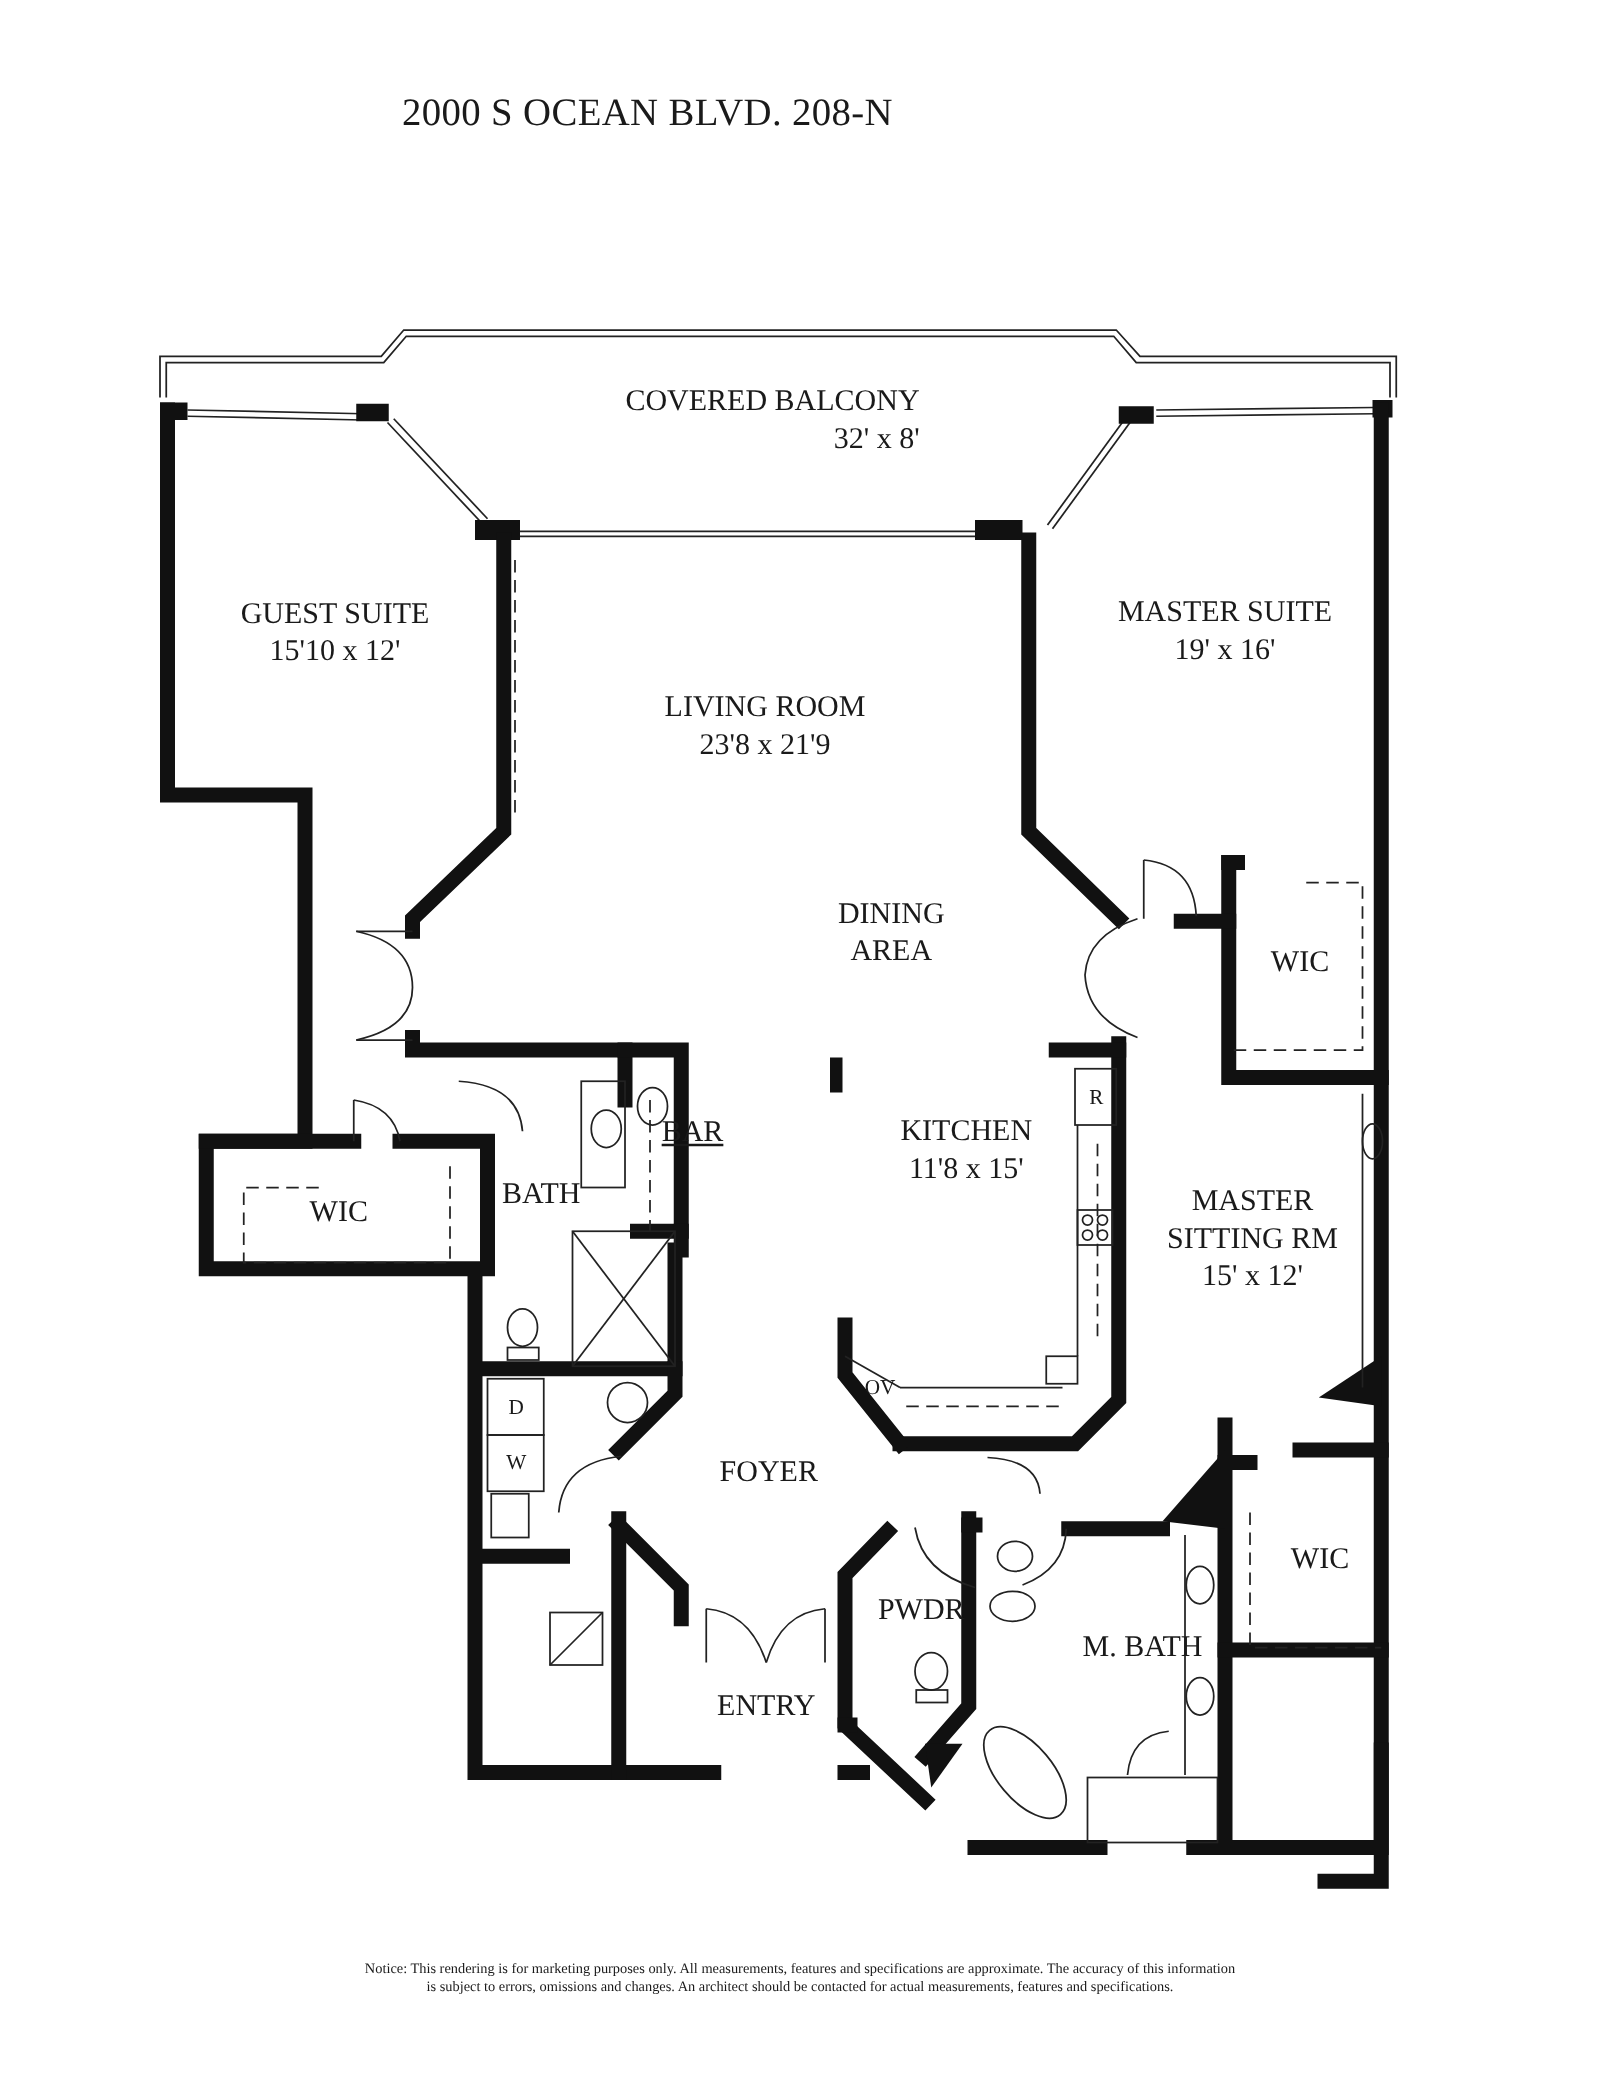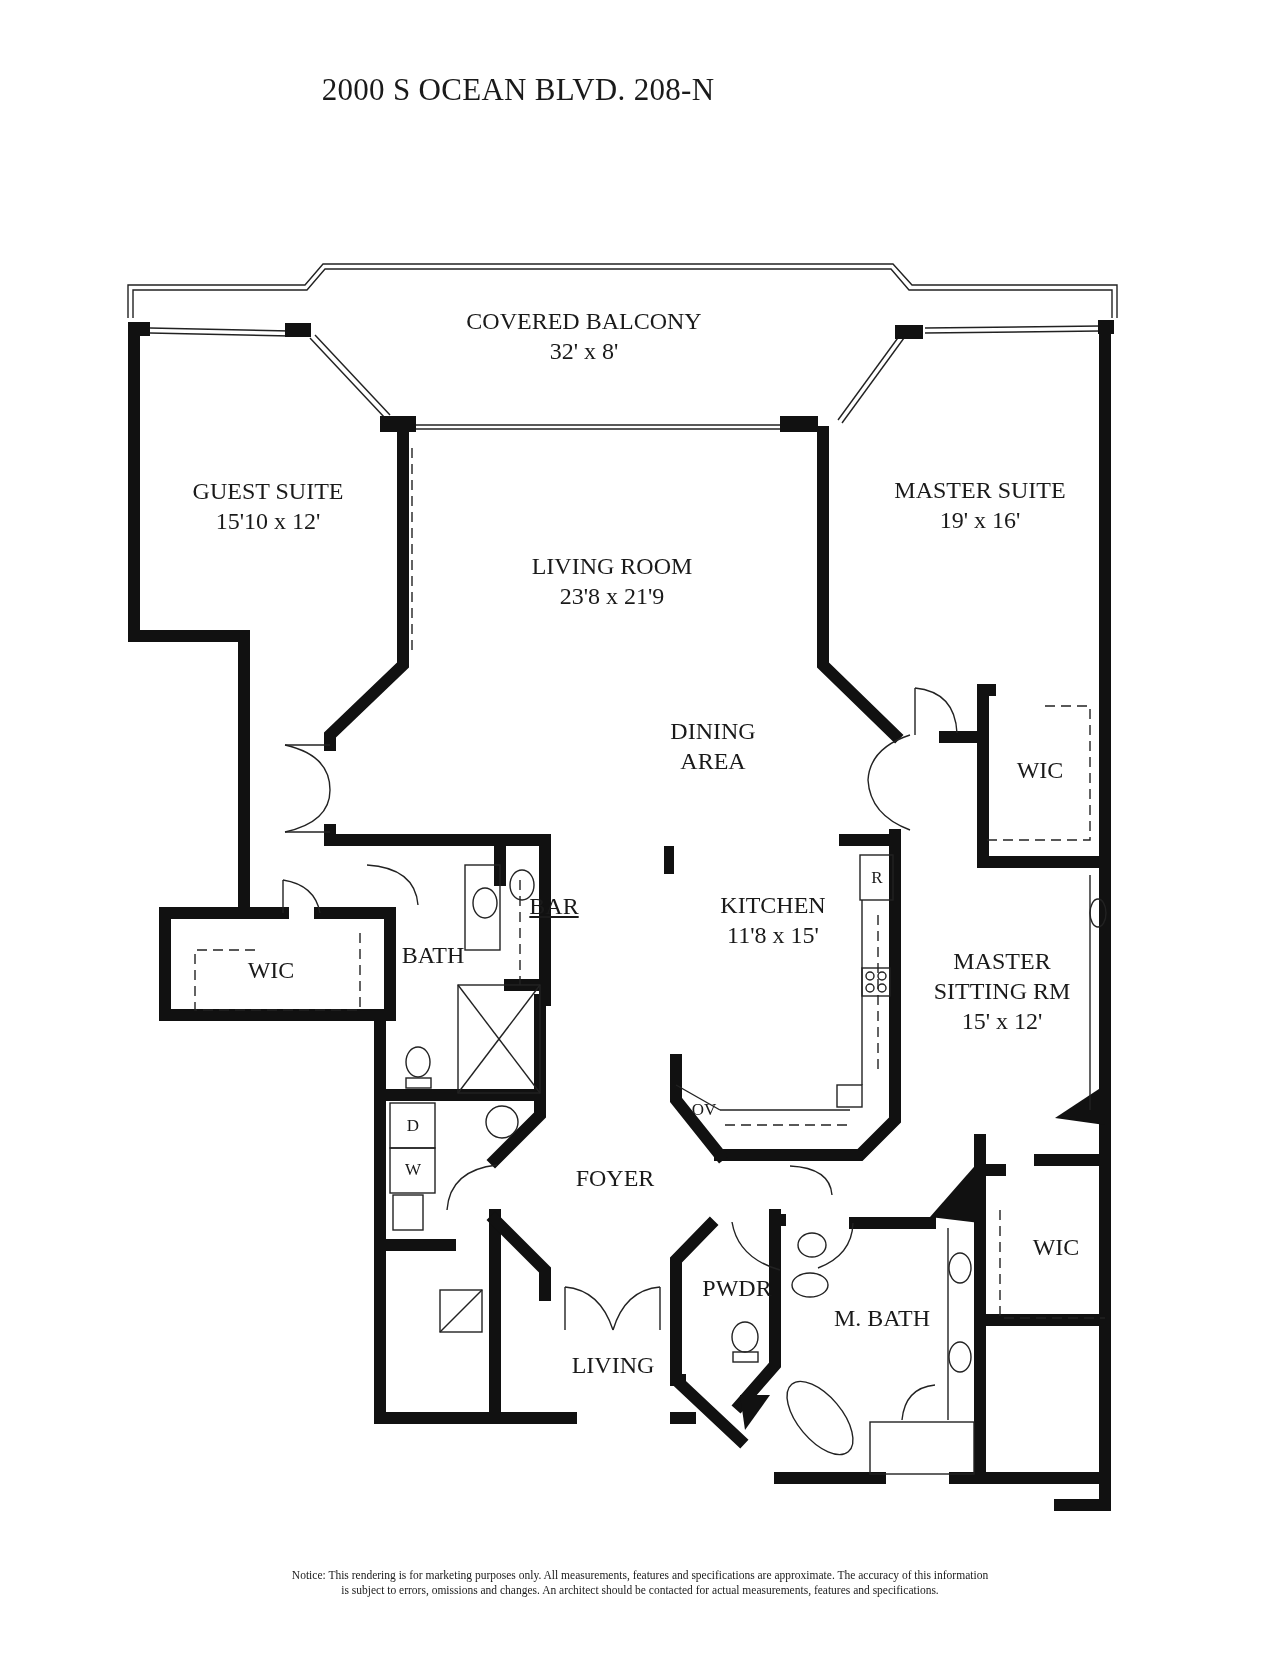--- a/index.html
+++ b/index.html
@@ -174,21 +174,21 @@
     <ellipse class="thin" cx="960" cy="1268" rx="11" ry="15"></ellipse>
     <ellipse class="thin" cx="960" cy="1357" rx="11" ry="15"></ellipse>
     <ellipse class="thin" cx="820" cy="1418" rx="44" ry="22" transform="rotate(50 820 1418)"></ellipse>
     <rect class="thin" x="870" y="1422" width="104" height="52"></rect>
 
     <line class="thin" x1="1090" y1="875" x2="1090" y2="1110"></line>
     <ellipse class="thin" cx="1098" cy="913" rx="8" ry="14"></ellipse>
   </g>
 </svg>
 
-<div class="lbl" style="left:584px; top:306px;">
+<div class="lbl" style="left:618px; top:306px;text-align:right;">
   <div>COVERED BALCONY</div>
   <div>32' x 8'</div>
 </div>
 <div class="lbl" style="left:268px; top:476px;">
   <div>GUEST SUITE</div>
   <div>15'10 x 12'</div>
 </div>
 <div class="lbl" style="left:612px; top:551px;font-family:Liberation Serif, serif;">
   <div>LIVING ROOM</div>
   <div>23'8 x 21'9</div>
@@ -221,28 +221,28 @@
   <div>MASTER</div>
   <div>SITTING RM</div>
   <div>15' x 12'</div>
 </div>
 <div class="lbl" style="left:615px; top:1163px;">
   <div>FOYER</div>
 </div>
 <div class="lbl" style="left:737px; top:1273px;">
   <div>PWDR</div>
 </div>
-<div class="lbl" style="left:882px; top:1303px;">
+<div class="lbl" style="left:914px; top:1303px;">
   <div>M. BATH</div>
 </div>
 <div class="lbl" style="left:1056px; top:1232px;">
   <div>WIC</div>
 </div>
 <div class="lbl" style="left:613px; top:1350px;">
-  <div>LIVING</div>
+  <div>ENTRY</div>
 </div>
 
 <div class="lbl small" style="left:877px; top:868px;">R</div>
 <div class="lbl small" style="left:704px; top:1100px;">OV</div>
 <div class="lbl small" style="left:413px; top:1116px;">D</div>
 <div class="lbl small" style="left:413px; top:1160px;">W</div>
 
 <div class="notice">
   <div>Notice: This rendering is for marketing purposes only. All measurements, features and specifications are approximate. The accuracy of this information</div>
   <div>is subject to errors, omissions and changes. An architect should be contacted for actual measurements, features and specifications.</div>

